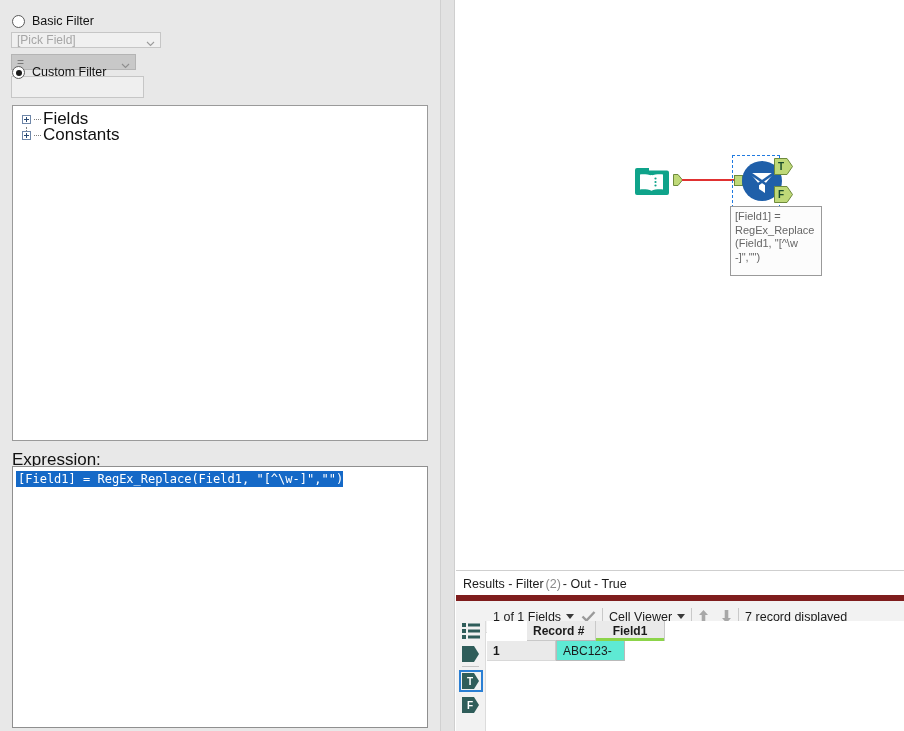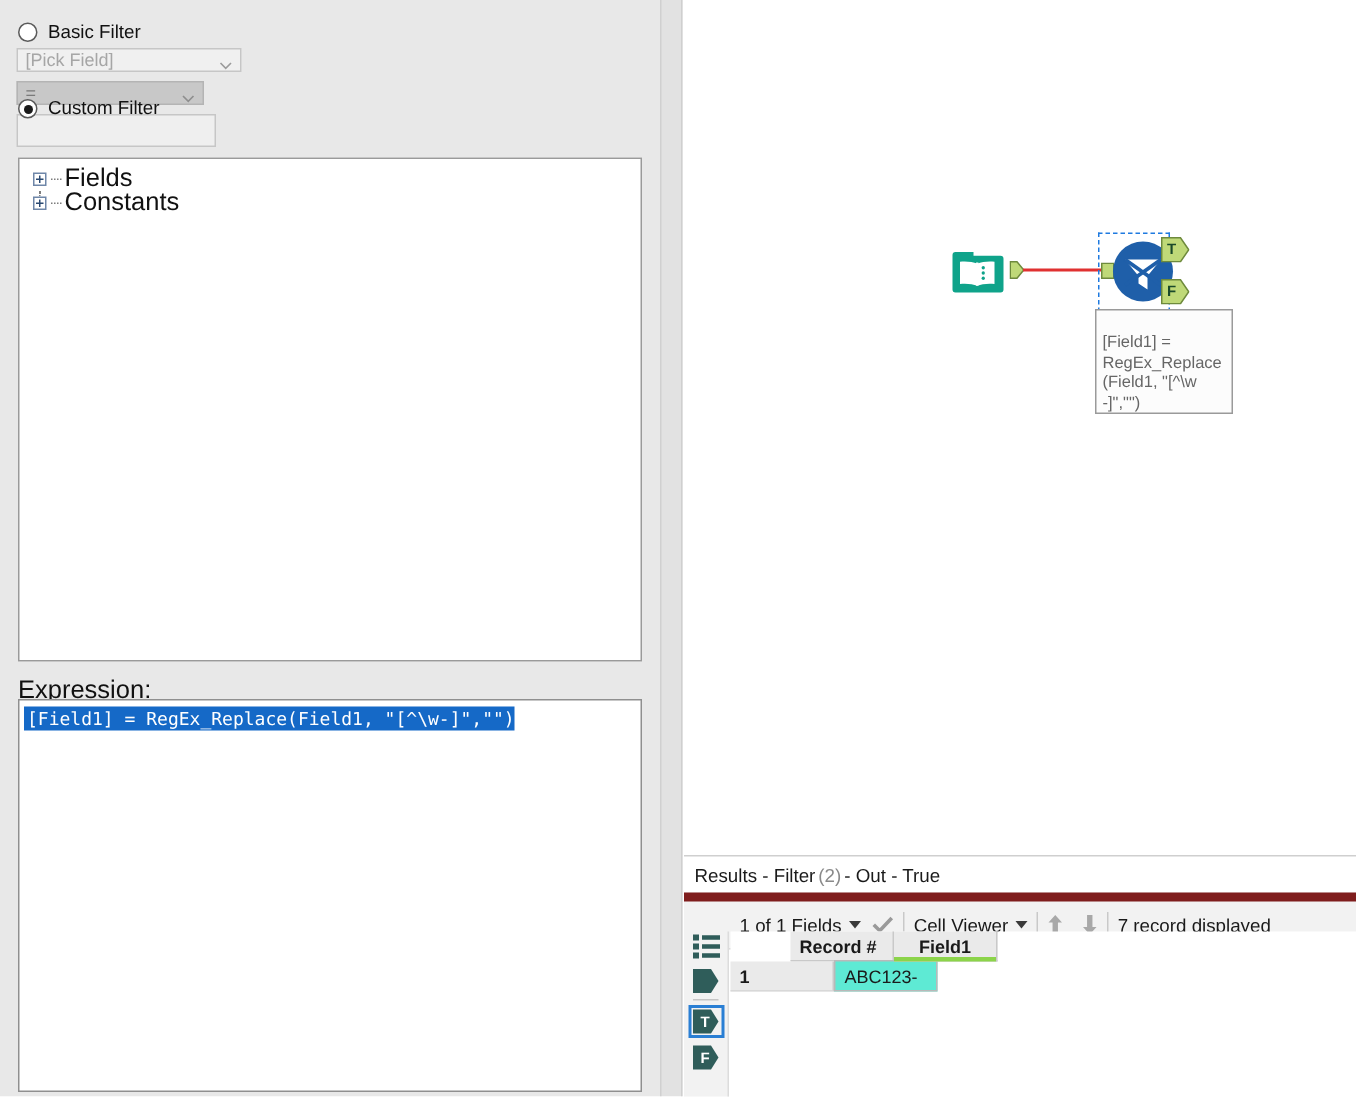--- a/index.html
+++ b/index.html
@@ -172,21 +172,21 @@
   .tf-label {
     position: absolute; left: 0; top: 0;
     width: 14px; height: 17px;
     display: flex; align-items: center; justify-content: center;
     font-size: 10px; font-weight: bold; color: #1a4a2a;
   }
   #annotation {
     position: absolute; left: 274px; top: 206px;
     width: 92px; height: 70px;
     background: #fcfcfc; border: 1px solid #9a9a9a;
-    padding: 15px 4px;
+    padding: 3px 4px;
     font-size: 11px; line-height: 13.5px;
     color: #666666;
     white-space: pre-line;
     overflow: hidden;
   }
 
   
   #results-panel {
     position: absolute; left: 456px; top: 570px;
     width: 448px; height: 161px;

